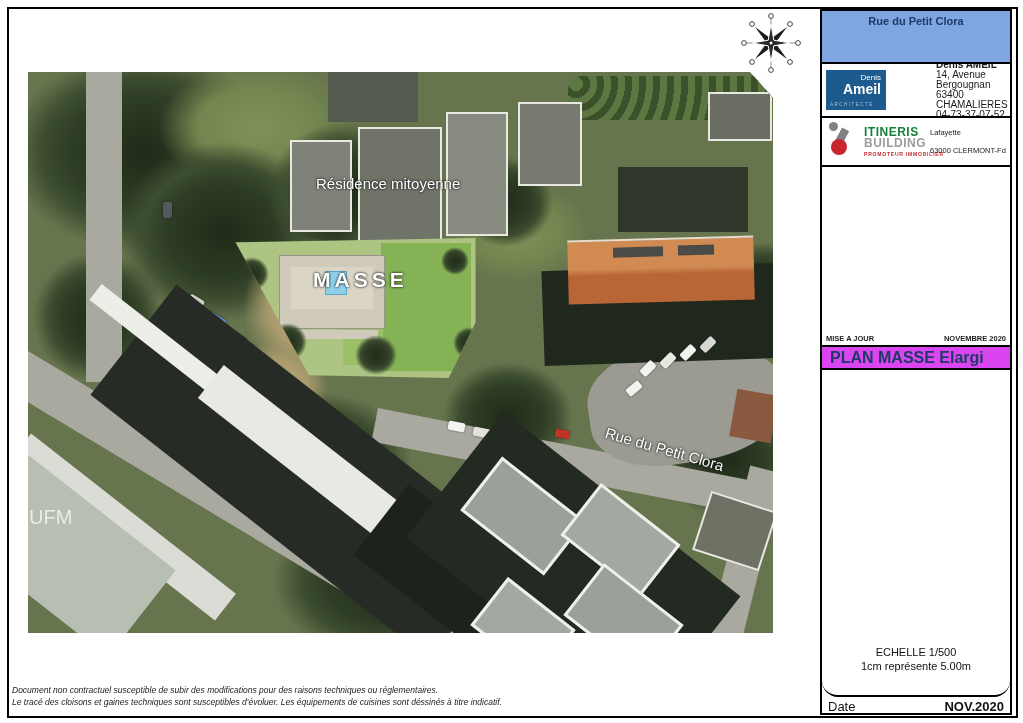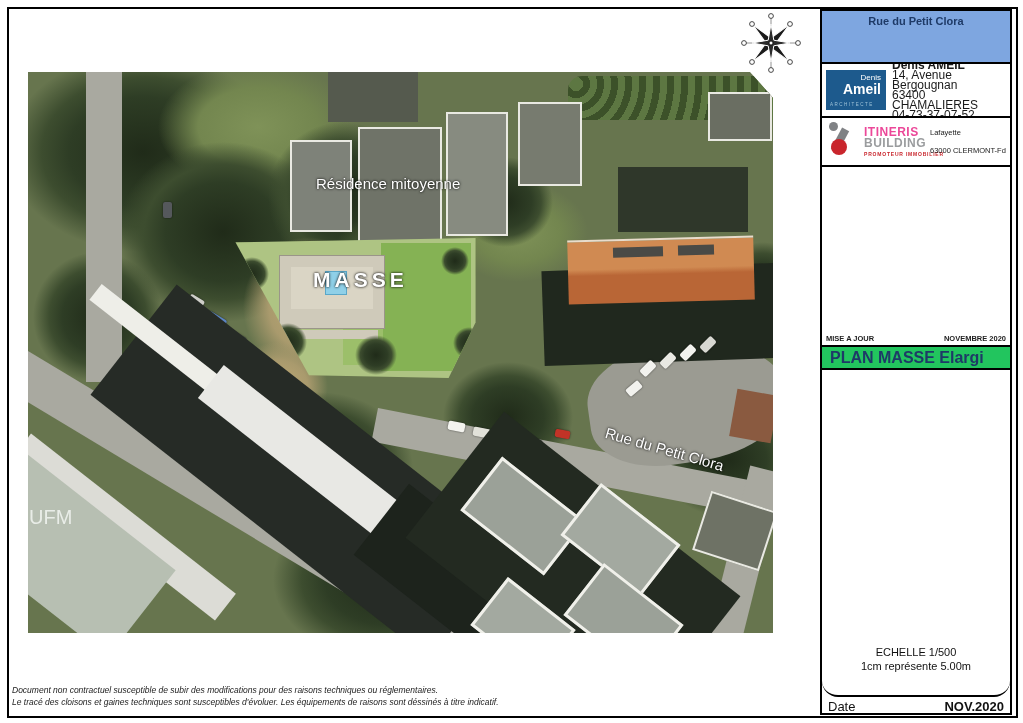--- a/index.html
+++ b/index.html
@@ -34,35 +34,35 @@
   .panel{left:820px;top:9px;width:192px;height:706px;border:2px solid #000;box-sizing:border-box;background:#fff;z-index:11;}
   .panel section{box-sizing:border-box;border-bottom:2px solid #000;position:relative;overflow:hidden;}
   .p-title{height:53px;background:#7EA6E0;color:#1e3a67;text-align:center;padding-top:3px;}
   .p-title .t1{font-size:19px;font-weight:700;letter-spacing:.2px;}
   .p-title .t2{font-size:11px;font-weight:700;margin-top:1px;}
   .p-arch{height:54px;display:flex;align-items:center;gap:6px;padding:4px;}
   .ameil-logo{width:60px;height:40px;background:#1d5a8d;color:#fff;flex:0 0 auto;position:relative;}
   .ameil-logo .d1{position:absolute;right:5px;top:3px;font-size:8px;}
   .ameil-logo .d2{position:absolute;right:5px;top:11px;font-size:14px;font-weight:700;}
   .ameil-logo .d3{position:absolute;left:4px;bottom:3px;font-size:4.5px;letter-spacing:1.5px;color:#9fc3d8;}
-  .arch-txt{font-size:12px;line-height:10px;color:#1a1a1a;}
+  .arch-txt{font-size:10px;line-height:10px;color:#1a1a1a;margin-left:44px;}
   .arch-txt .nm{font-weight:700;}
   .p-dev{height:49px;display:flex;align-items:center;gap:4px;padding:3px 4px;}
   .itb-logo{width:34px;height:40px;flex:0 0 auto;position:relative;}
   .itb-dot{width:9px;height:9px;border-radius:50%;background:#808285;position:absolute;left:3px;top:0;}
   .itb-bar{width:8px;height:24px;background:#808285;position:absolute;left:10px;top:6px;transform:rotate(28deg);}
   .itb-red{width:16px;height:16px;border-radius:50%;background:#c9252c;position:absolute;left:5px;top:17px;}
   .itb-words{flex:0 0 auto;width:62px;}
-  .itb-words .w1{font-size:12px;font-weight:800;color:#ec4899;letter-spacing:.5px;line-height:11px;}
+  .itb-words .w1{font-size:12px;font-weight:800;color:#15803d;letter-spacing:.5px;line-height:11px;}
   .itb-words .w2{font-size:12px;font-weight:800;color:#9a9c9e;letter-spacing:.5px;line-height:11px;}
   .itb-words .w3{font-size:5px;font-weight:700;color:#c9252c;letter-spacing:.8px;margin-top:2px;white-space:nowrap;}
   .dev-txt{font-size:7.5px;line-height:18px;color:#1a1a1a;}
   .p-rev{height:180px;}
   .rev-row{position:absolute;left:0;right:0;bottom:2px;display:flex;justify-content:space-between;padding:0 4px;font-size:7.5px;font-weight:600;color:#222;}
-  .p-plan{height:23px;background:#22c55e;color:#1e3a67;font-size:16px;font-weight:600;padding:2px 0 0 8px;}
+  .p-plan{height:23px;background:#d946ef;color:#1e3a67;font-size:16px;font-weight:600;padding:2px 0 0 8px;}
   .p-scale{height:327px;border-radius:16px;}
   .scale-txt{position:absolute;left:0;right:0;bottom:22px;text-align:center;font-size:11px;color:#111;line-height:14px;}
   .p-date{height:19px;border-bottom:none!important;display:flex;justify-content:space-between;align-items:center;padding:0 6px;font-size:13px;color:#111;}
   .p-date .dv{font-weight:600;}
   
   .disclaimer{left:12px;top:684px;font-size:8.5px;font-style:italic;color:#222;line-height:12px;z-index:11;}
 </style>
 </head>
 <body>
 
@@ -241,14 +241,14 @@
 
   <section class="p-date">
     <span>Date</span>
     <span class="dv">NOV.2020</span>
   </section>
 
 </div>
 
 <div class="abs disclaimer">
   <div>Document non contractuel susceptible de subir des modifications pour des raisons techniques ou réglementaires.</div>
-  <div>Le tracé des cloisons et gaines techniques sont susceptibles d'évoluer. Les équipements de raisons sont déssinés à titre indicatif.</div>
+  <div>Le tracé des cloisons et gaines techniques sont susceptibles d'évoluer. Les équipements de cuisines sont déssinés à titre indicatif.</div>
 </div>
 
 </body></html>

